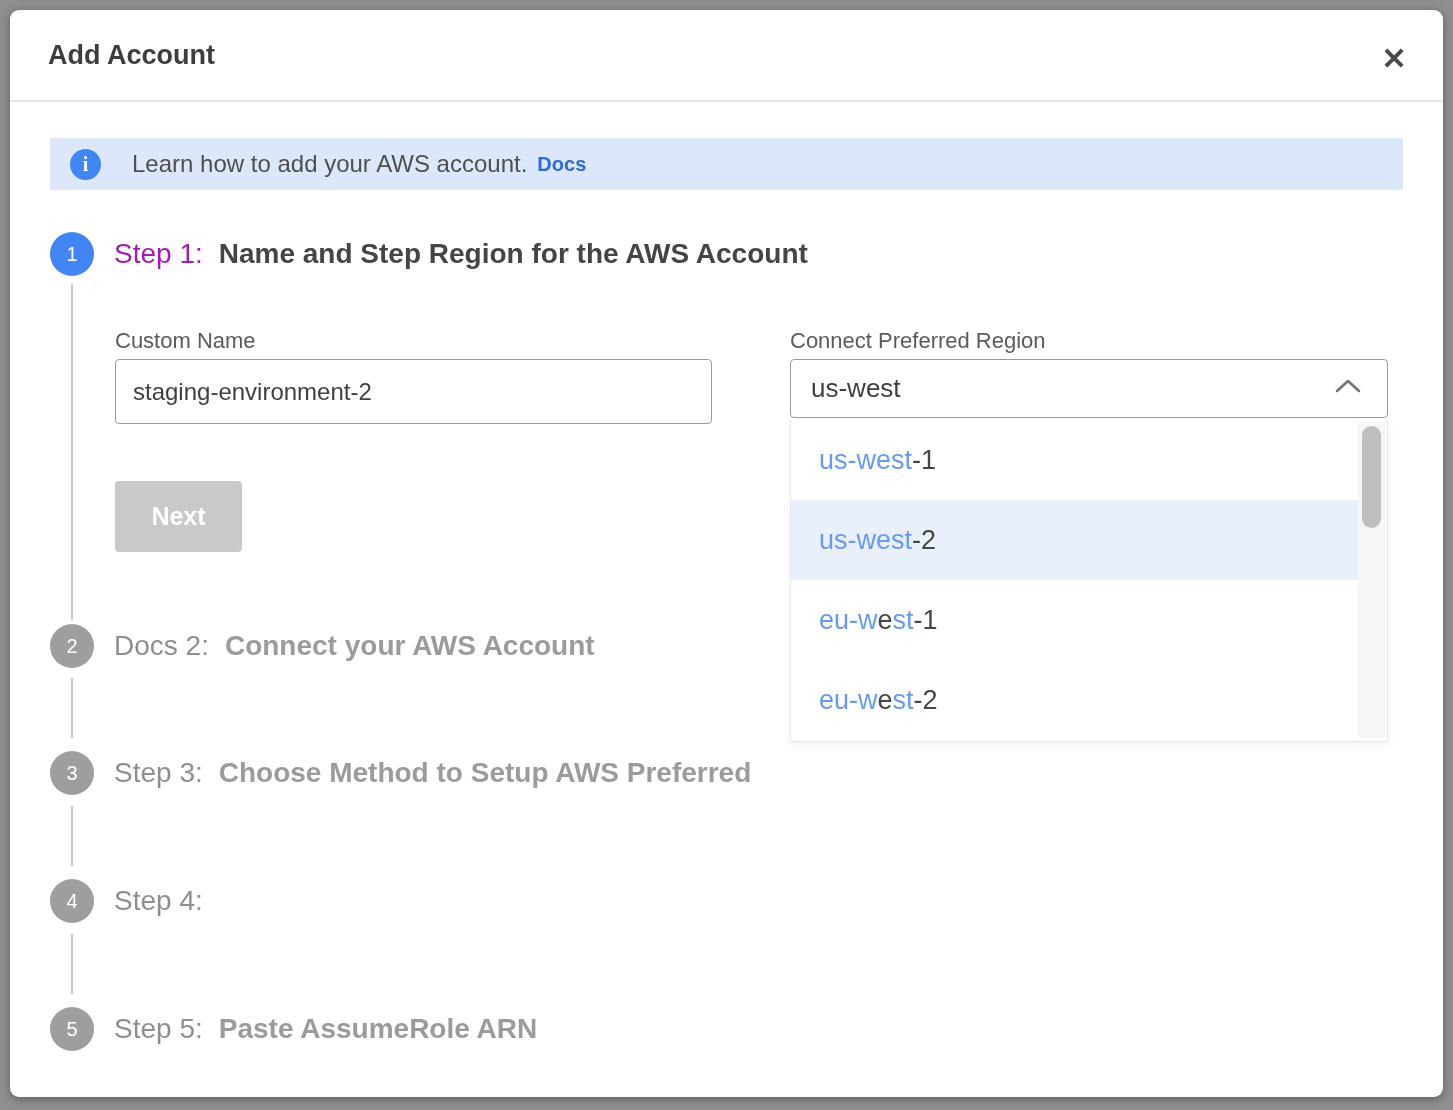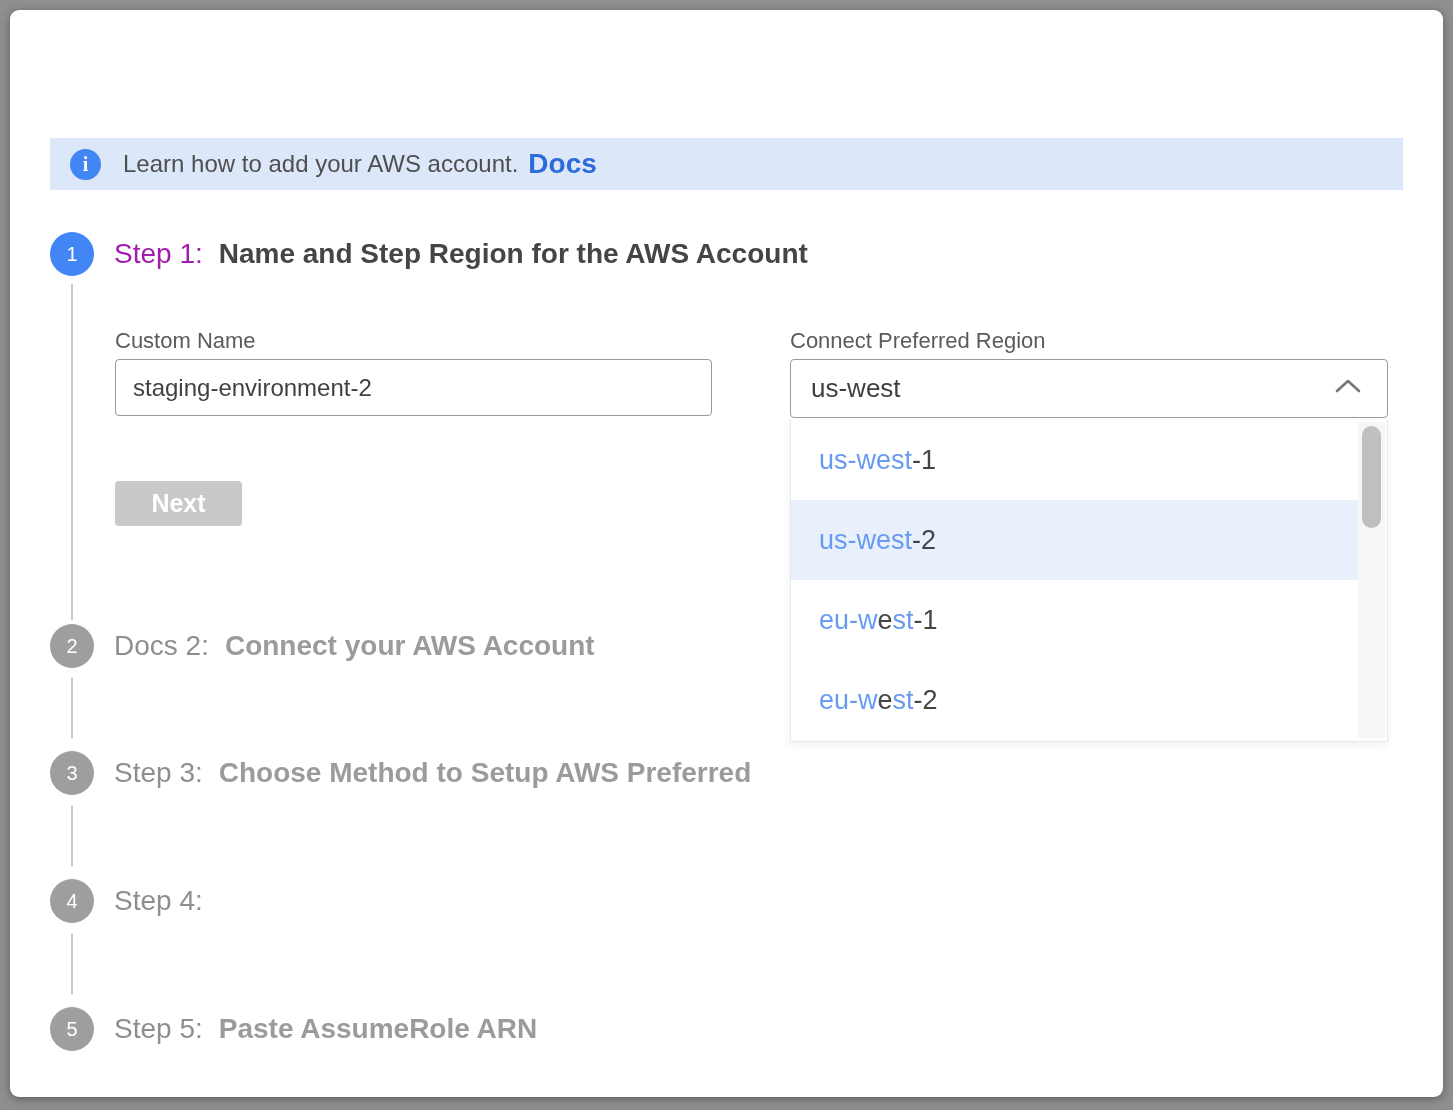--- a/index.html
+++ b/index.html
@@ -43,23 +43,23 @@
     display: flex; align-items: center;
   }
   .info-icon {
     width: 31px; height: 31px; border-radius: 50%;
     background: var(--accent-blue, #4285f4);
     color: #ffffff; font-size: 20px; font-weight: 700;
     font-family: "Liberation Serif", "DejaVu Serif", serif;
     display: flex; align-items: center; justify-content: center;
     margin-left: 20px; flex: 0 0 auto;
   }
-  .banner-text { margin-left: 22px; font-size: 24px; color: #4f4f4f; }
+  .banner-text { margin-left: 31px; font-size: 24px; color: #4f4f4f; }
   .banner-link {
-    margin-left: 10px; font-size: 28px; font-weight: 600;
+    margin-left: 10px; font-size: 20px; font-weight: 600;
     color: var(--link-blue, #2c6bd9); text-decoration: none; cursor: pointer;
   }
   
   .step-circle {
     position: absolute; left: 40px;
     width: 44px; height: 44px; border-radius: 50%;
     background: #9e9e9e; color: #ffffff;
     font-size: 20px;
     display: flex; align-items: center; justify-content: center;
   }
@@ -77,28 +77,28 @@
     position: absolute; left: 61px; width: 2px;
     background: #c9c9c9;
   }
   
   .field-label {
     position: absolute; top: 318px;
     font-size: 22px; color: #5b5b5b;
   }
   .text-input {
     position: absolute; left: 105px; top: 349px;
-    width: 597px; height: 57px; box-sizing: border-box;
+    width: 597px; height: 65px; box-sizing: border-box;
     border: 1px solid #9b9b9b; border-radius: 4px;
     padding: 0 0 0 17px; font-size: 24px; color: #414141;
     font-family: inherit; background: #ffffff; outline: none;
   }
   .next-btn {
     position: absolute; left: 105px; top: 471px;
-    width: 127px; height: 45px;
+    width: 127px; height: 71px;
     background: var(--disabled-gray, #c9c9c9); border: none; border-radius: 4px;
     color: #ffffff; font-size: 25px; font-weight: 700;
     font-family: inherit; cursor: default;
   }
   
   .select-box {
     position: absolute; left: 780px; top: 349px;
     width: 598px; height: 59px; box-sizing: border-box;
     border: 1px solid #9b9b9b; border-radius: 4px;
     background: #ffffff; cursor: pointer;
@@ -129,20 +129,24 @@
     position: absolute; left: 4px; top: 4px;
     width: 19px; height: 102px;
     background: #bfbfbf; border-radius: 10px; cursor: grab;
   }
 </style>
 </head>
 <body>
 
 <div class="modal">
 
+  <div class="modal-header">
+    <div class="modal-title">Add Account</div>
+    <button class="close-btn">✕</button>
+  </div>
 
   <div class="banner">
     <div class="info-icon">i</div>
     <span class="banner-text">Learn how to add your AWS account.</span>
     <a class="banner-link">Docs</a>
   </div>
 
   <div class="step-circle active" style="top:222px">1</div>
   <div class="step-text active" style="top:222px">
     <span class="step-prefix">Step 1:</span>

